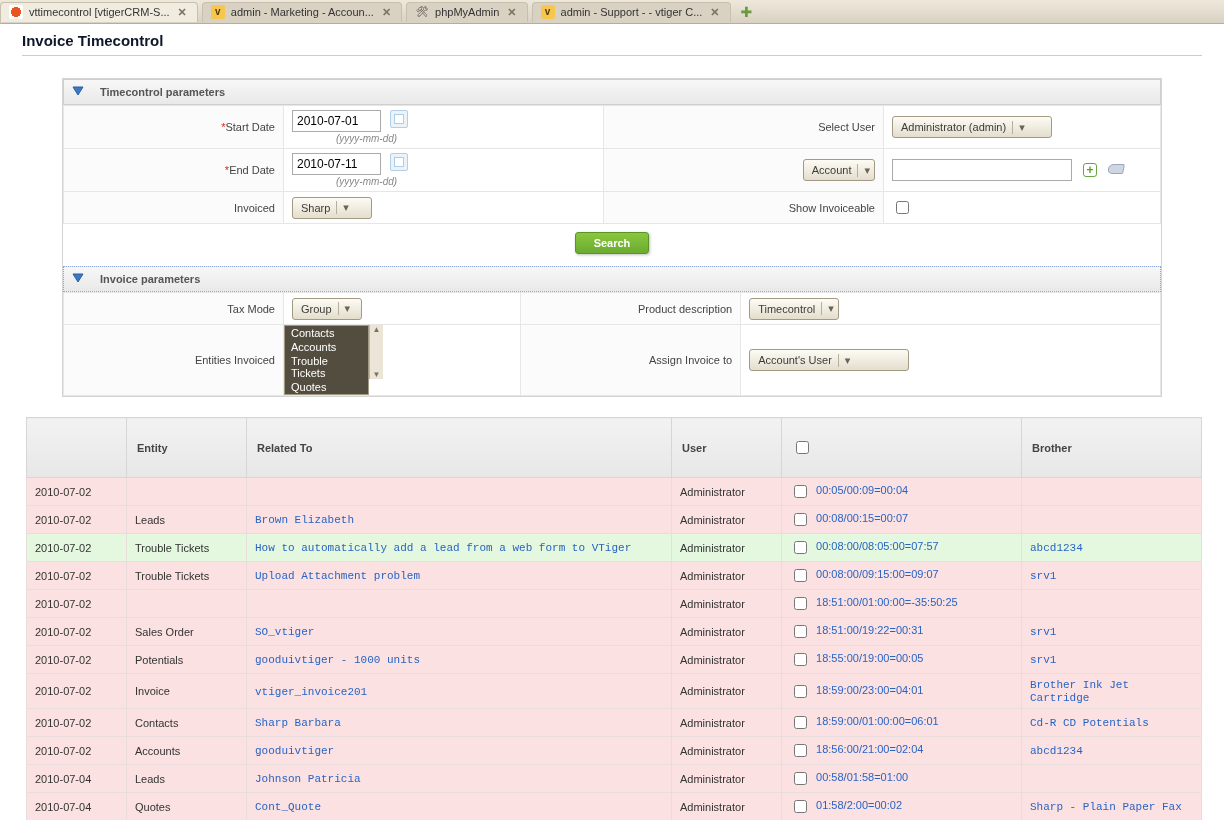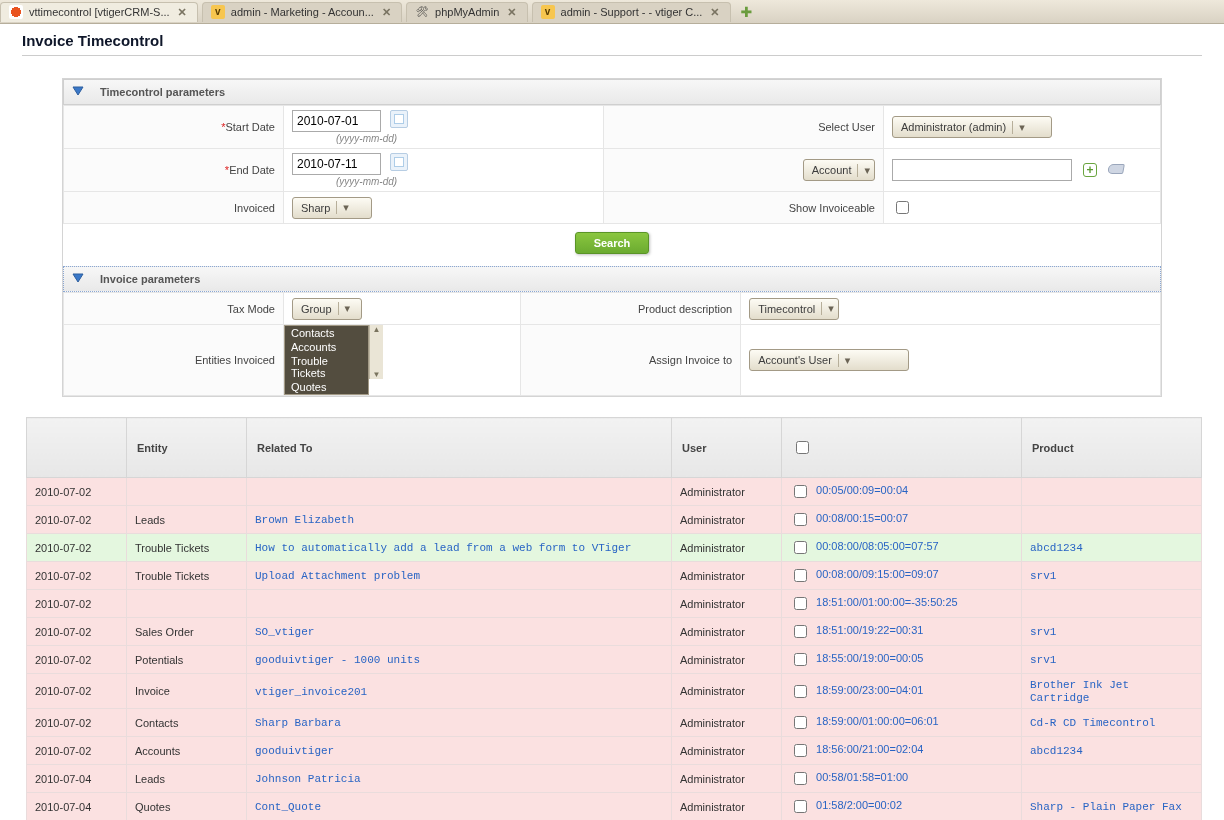--- a/index.html
+++ b/index.html
@@ -381,21 +381,21 @@
     <table class="results">
       <thead>
         <tr>
           <th class="col-date"></th>
           <th class="col-entity">Entity</th>
           <th class="col-rel">Related To</th>
           <th class="col-user">User</th>
           <th class="col-time">
             <input type="checkbox" style="">
           </th>
-          <th class="col-prod">Product</th>
+          <th class="col-prod">Brother</th>
         </tr>
       </thead>
       <tbody id="results-body">
           <tr class="pink">
             <td>2010-07-02</td>
             <td></td>
             <td></td>
             <td>Administrator</td>
             <td><input type="checkbox" class="row-ck" style=""> <a class="time-link">00:05/00:09=00:04</a></td>
             <td></td>
@@ -455,21 +455,21 @@
             <td>Administrator</td>
             <td><input type="checkbox" class="row-ck" style=""> <a class="time-link">18:59:00/23:00=04:01</a></td>
             <td><a class="link">Brother Ink Jet Cartridge</a></td>
           </tr>
           <tr class="pink">
             <td>2010-07-02</td>
             <td>Contacts</td>
             <td><a class="link">Sharp Barbara</a></td>
             <td>Administrator</td>
             <td><input type="checkbox" class="row-ck" style=""> <a class="time-link">18:59:00/01:00:00=06:01</a></td>
-            <td><a class="link">Cd-R CD Timecontrol</a></td>
+            <td><a class="link">Cd-R CD Potentials</a></td>
           </tr>
           <tr class="pink">
             <td>2010-07-02</td>
             <td>Accounts</td>
             <td><a class="link">gooduivtiger</a></td>
             <td>Administrator</td>
             <td><input type="checkbox" class="row-ck" style=""> <a class="time-link">18:56:00/21:00=02:04</a></td>
             <td><a class="link">abcd1234</a></td>
           </tr>
           <tr class="pink">

